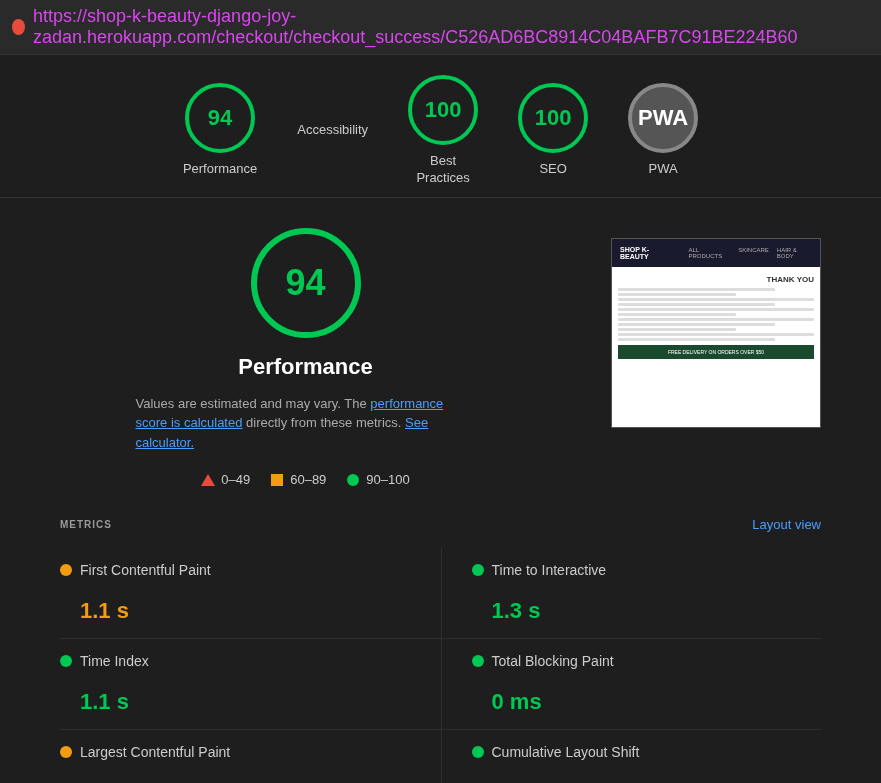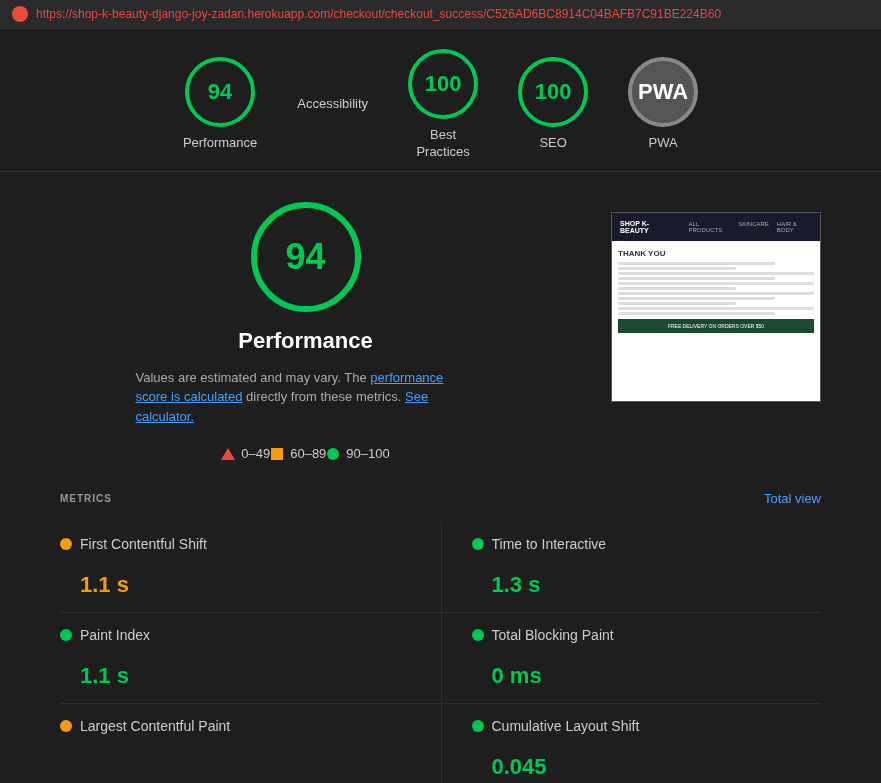--- a/index.html
+++ b/index.html
@@ -21,22 +21,22 @@
       gap: 8px;
       border-bottom: 1px solid #333;
     }
     .top-bar-icon {
       width: 16px;
       height: 16px;
       background: #e74c3c;
       border-radius: 50%;
     }
     .top-bar-url {
-      color: #ef4444;
-      font-size: 12px;
+      color: #d946ef;
+      font-size: 18px;
     }
 
     
     .score-row {
       display: flex;
       justify-content: center;
       align-items: center;
       gap: 40px;
       padding: 20px 0 10px;
       border-bottom: 1px solid #333;
@@ -123,20 +123,21 @@
       line-height: 1.5;
       margin-bottom: 14px;
     }
     .perf-desc a {
       color: #4a9eff;
       text-decoration: underline;
     }
 
     .legend-row {
       display: flex;
+      gap: 20px;
       align-items: center;
       margin-top: 6px;
     }
     .legend-item {
       display: flex;
       align-items: center;
       gap: 6px;
       font-size: 13px;
       color: #ccc;
     }
@@ -205,21 +206,21 @@
       color: #aaa;
       font-size: 6px;
     }
     .thumb-body {
       flex: 1;
       background: #fff;
       padding: 4px 6px;
       overflow: hidden;
     }
     .thumb-thankyou {
-      text-align: left;
+      text-align: right;
       font-size: 8px;
       font-weight: bold;
       color: #333;
       margin: 4px 0;
     }
     .thumb-line {
       height: 3px;
       background: #ddd;
       margin: 2px 0;
       border-radius: 1px;
@@ -413,44 +414,44 @@
             <span>FREE DELIVERY ON ORDERS OVER $50</span>
           </div>
         </div>
       </div>
     </div>
   </div>
 
   <div class="metrics-section">
     <div class="metrics-header">
       <span class="metrics-title">METRICS</span>
-      <button class="expand-btn">Total view</button>
+      <button class="expand-btn">Layout view</button>
     </div>
     <div class="metrics-grid">
 
       <div class="metric-item">
         <div class="metric-name-row">
           <div class="metric-dot orange"></div>
-          <span class="metric-name">First Contentful Shift</span>
+          <span class="metric-name">First Contentful Paint</span>
         </div>
         <div class="metric-value orange">1.1 s</div>
       </div>
 
       <div class="metric-item">
         <div class="metric-name-row">
           <div class="metric-dot green"></div>
           <span class="metric-name">Time to Interactive</span>
         </div>
         <div class="metric-value green">1.3 s</div>
       </div>
 
       <div class="metric-item">
         <div class="metric-name-row">
           <div class="metric-dot green"></div>
-          <span class="metric-name">Paint Index</span>
+          <span class="metric-name">Time Index</span>
         </div>
         <div class="metric-value green">1.1 s</div>
       </div>
 
       <div class="metric-item">
         <div class="metric-name-row">
           <div class="metric-dot green"></div>
           <span class="metric-name">Total Blocking Paint</span>
         </div>
         <div class="metric-value green">0 ms</div>

